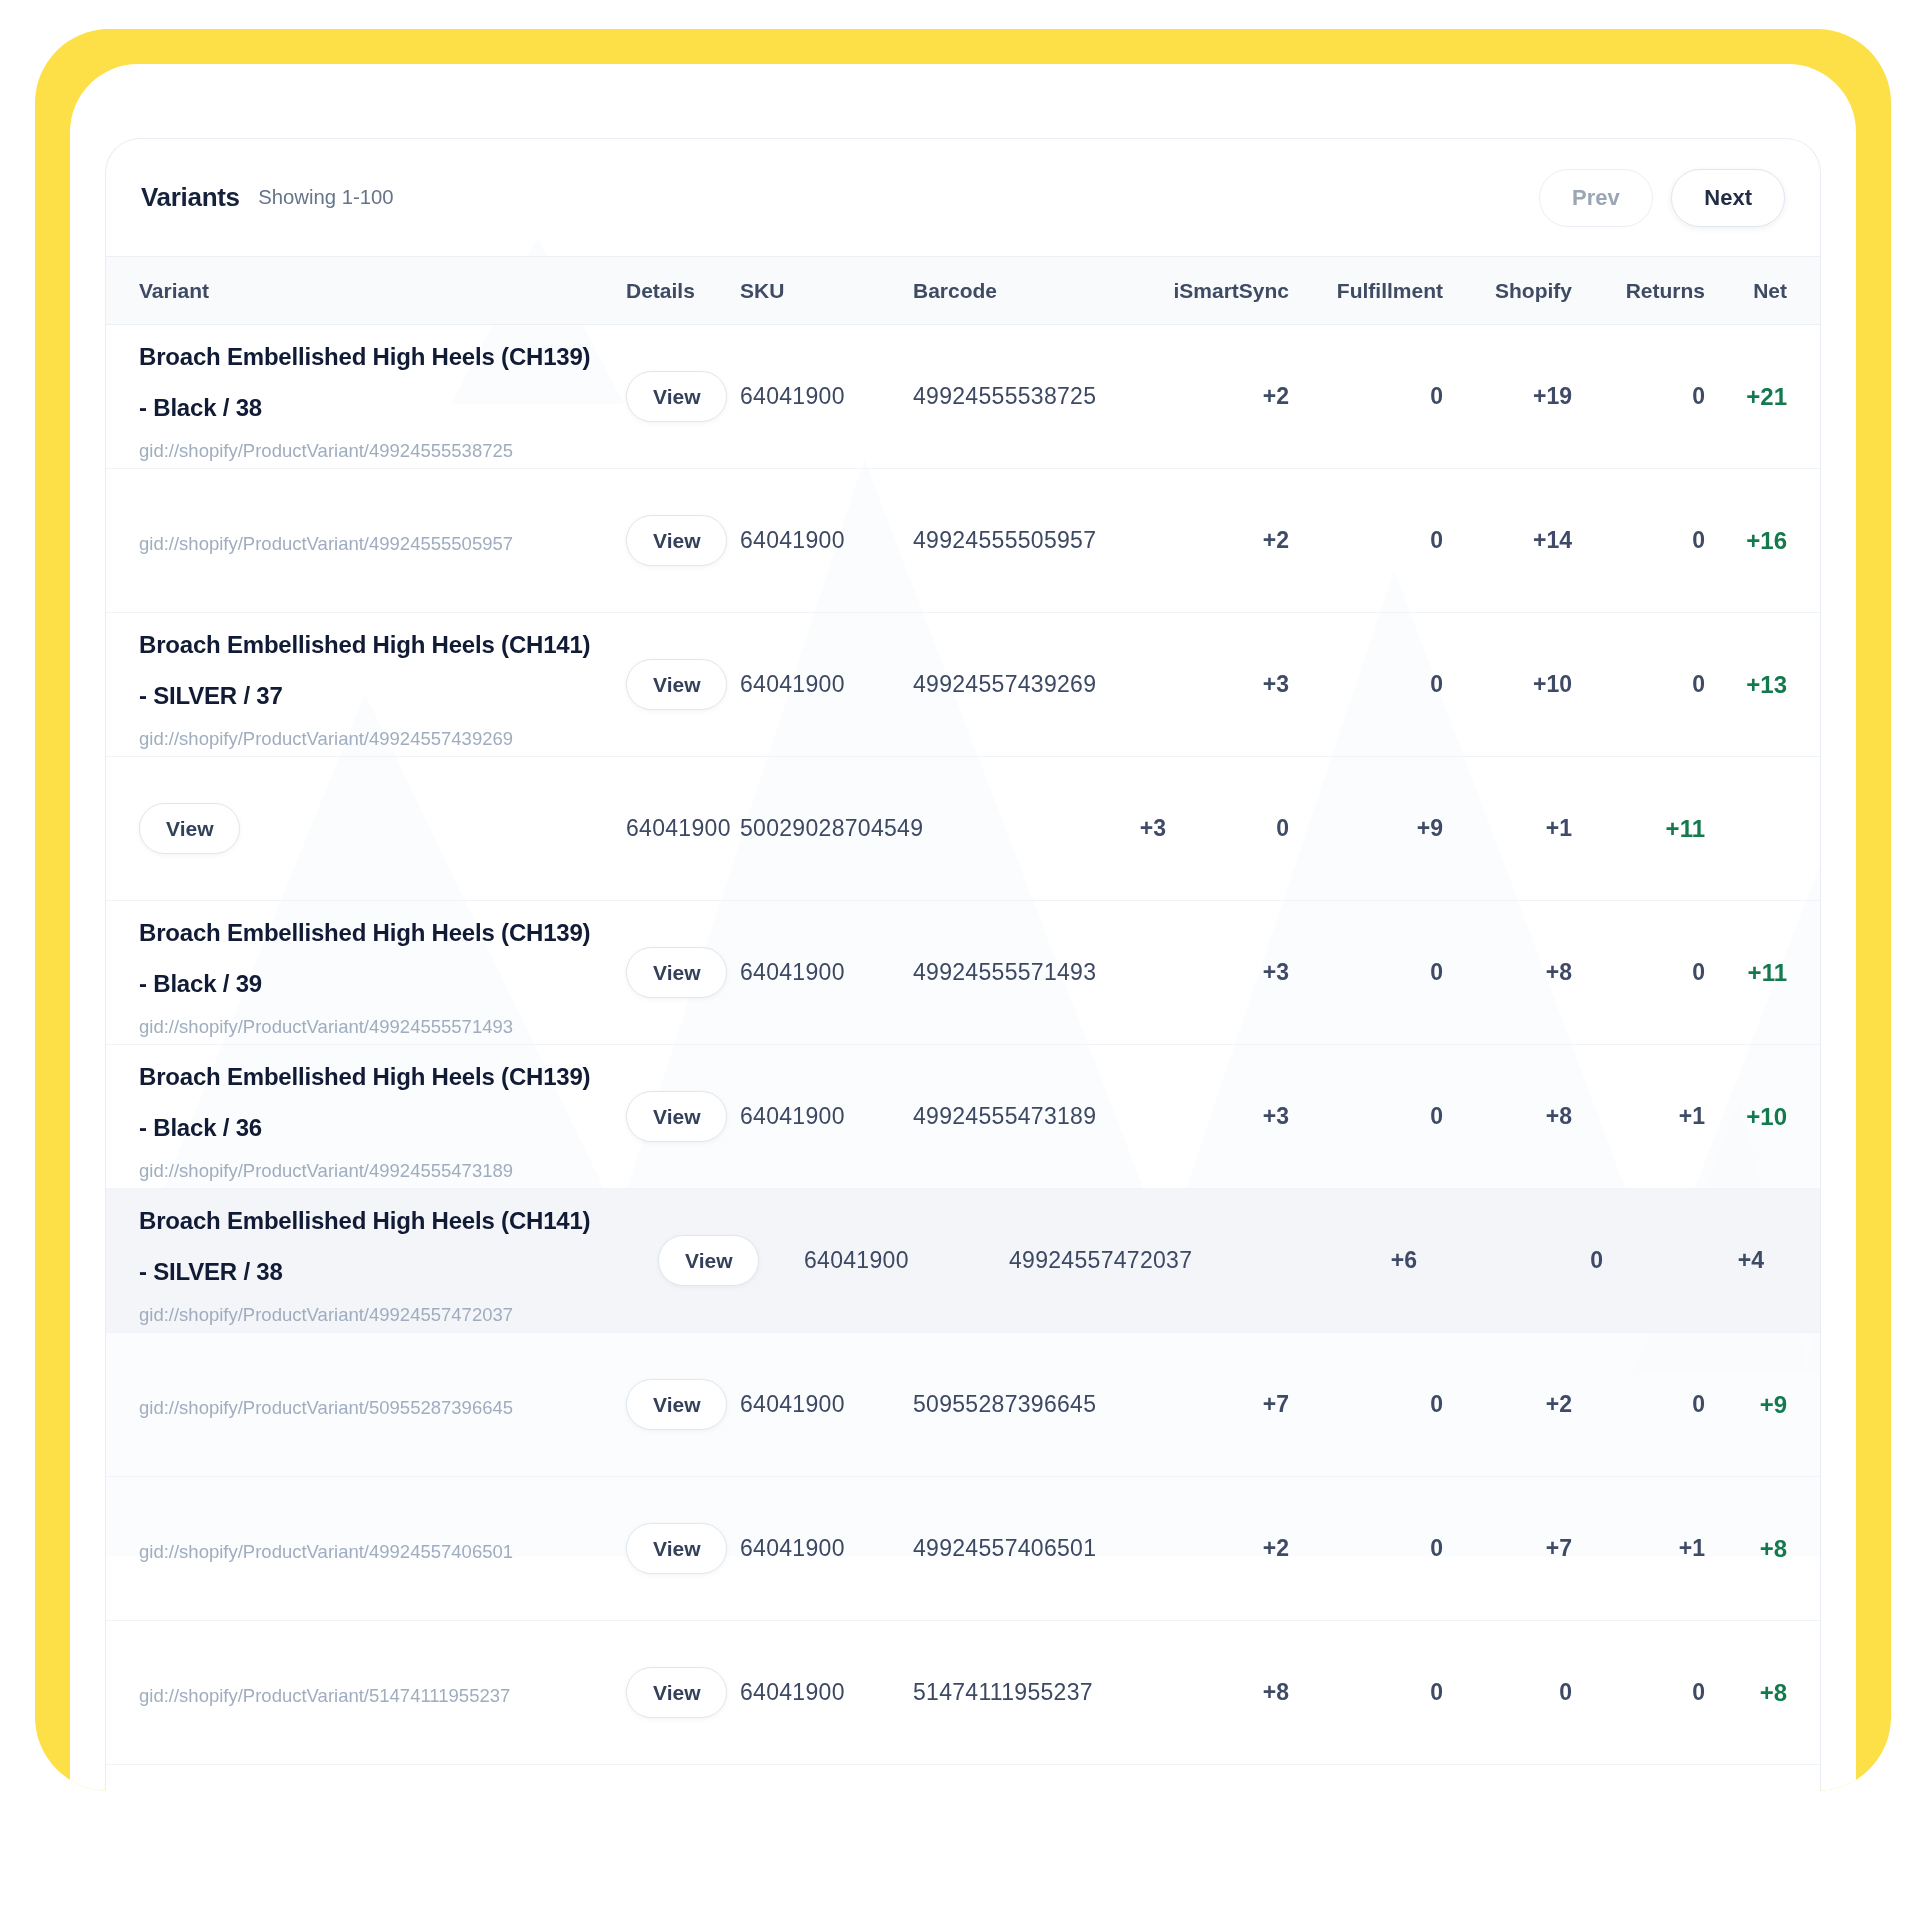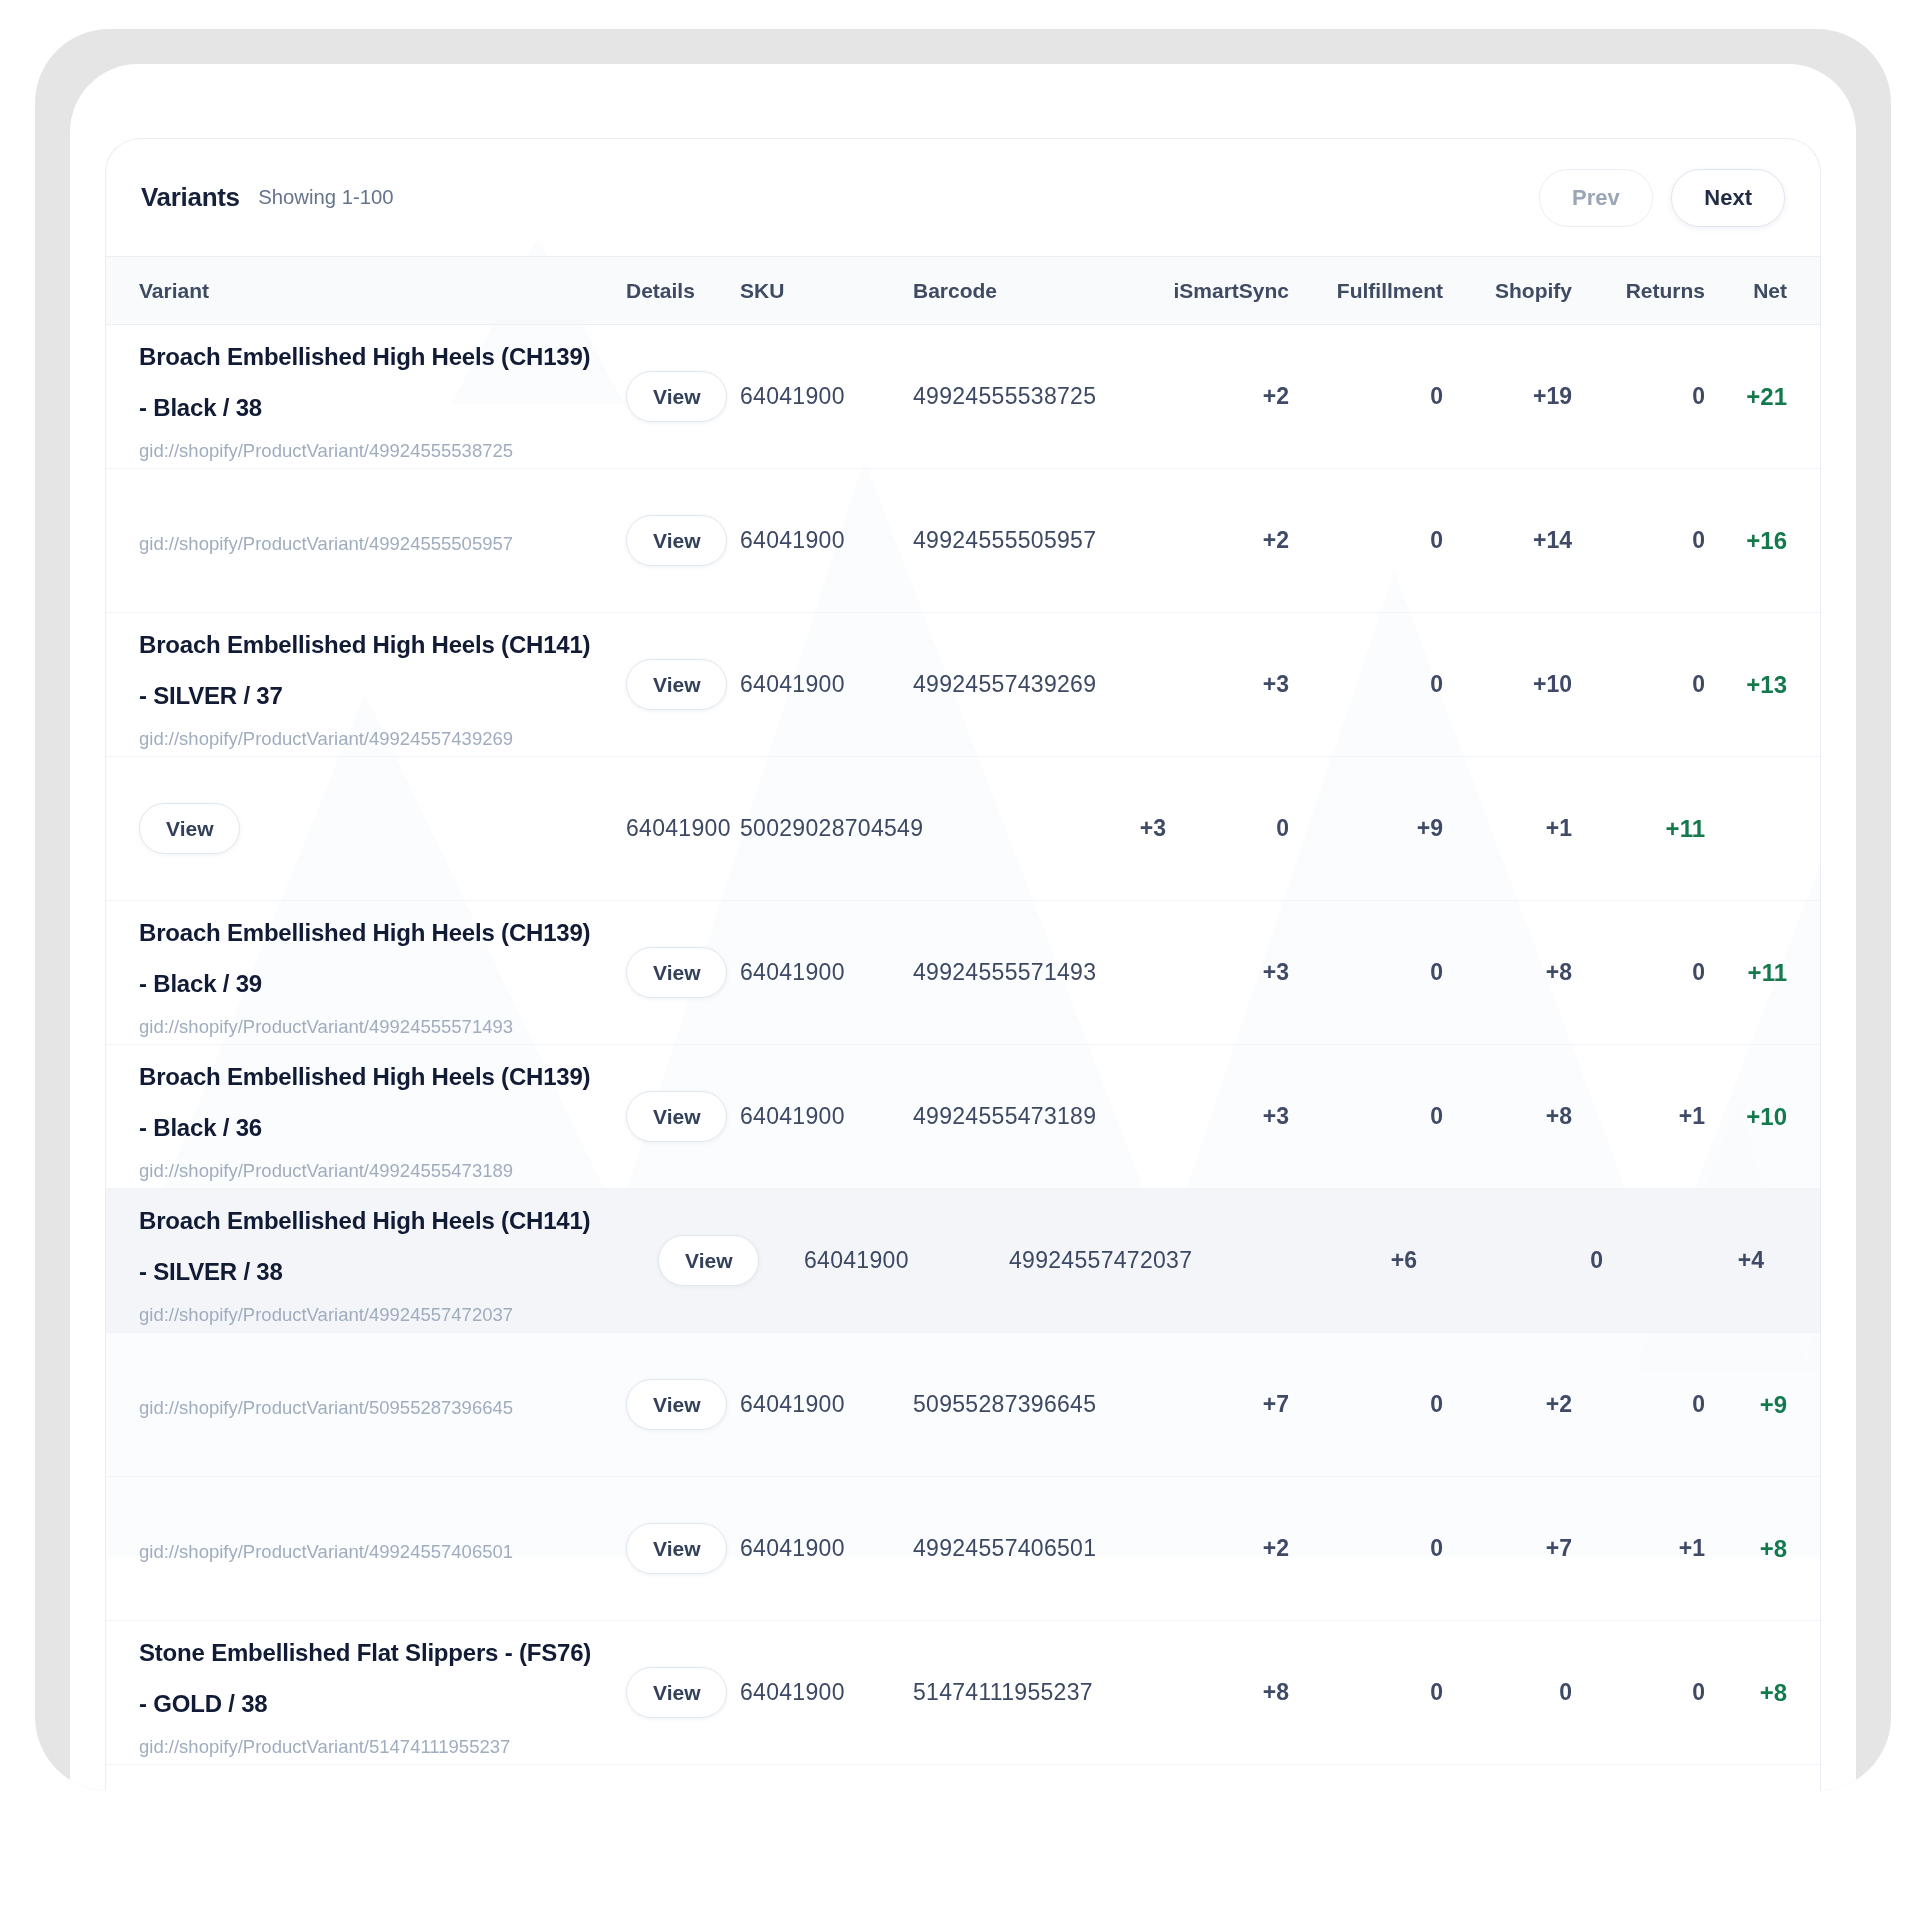--- a/index.html
+++ b/index.html
@@ -1,20 +1,20 @@
 <!DOCTYPE html>
 <html style="font-size:10px"><head>
 <meta charset="utf-8">
 <style>
   * { margin:0; padding:0; box-sizing:border-box; }
   html,body { width:1926px; height:1926px; background:#ffffff;
     font-family:"Liberation Sans", sans-serif; }
 
   .panel { position:absolute; left:35px; top:29px; width:1856px; height:1762px;
-    background:#e5e5e5; border-radius:74px; overflow:hidden; }
+    background:#fde047; border-radius:74px; overflow:hidden; }
   .inner { position:absolute; left:35px; top:35px; right:35px; bottom:0;
     background:#ffffff; border-radius:68px 68px 0 0; }
 
   .card { position:absolute; left:35px; right:35px; top:74px; bottom:-2.5px;
     background:#ffffff; border:1.2px solid #e9edf3; border-bottom:none;
     border-radius:35px 35px 0 0; overflow:hidden; }
 
   .watermark { position:absolute; inset:0; z-index:0; pointer-events:none; }
 
   .card-header { position:relative; z-index:2; height:117px; display:flex;
@@ -225,21 +225,20 @@
     <div class="num">49924557406501</div>
     <div class="metric">+2</div>
     <div class="metric">0</div>
     <div class="metric">+7</div>
     <div class="metric">+1</div>
     <div class="net" style="color: rgb(21, 121, 78);">+8</div>
   </div>
 
   <div class="grid row">
     <div class="variant-cell">
-      <div class="variant-name">Stone Embellished Flat Slippers - (FS76) - GOLD / 38</div>
       <div class="variant-gid">gid://shopify/ProductVariant/51474111955237</div>
     </div>
     <div>
       <span class="view-btn">View</span>
     </div>
     <div class="num">64041900</div>
     <div class="num">51474111955237</div>
     <div class="metric">+8</div>
     <div class="metric">0</div>
     <div class="metric">0</div>

